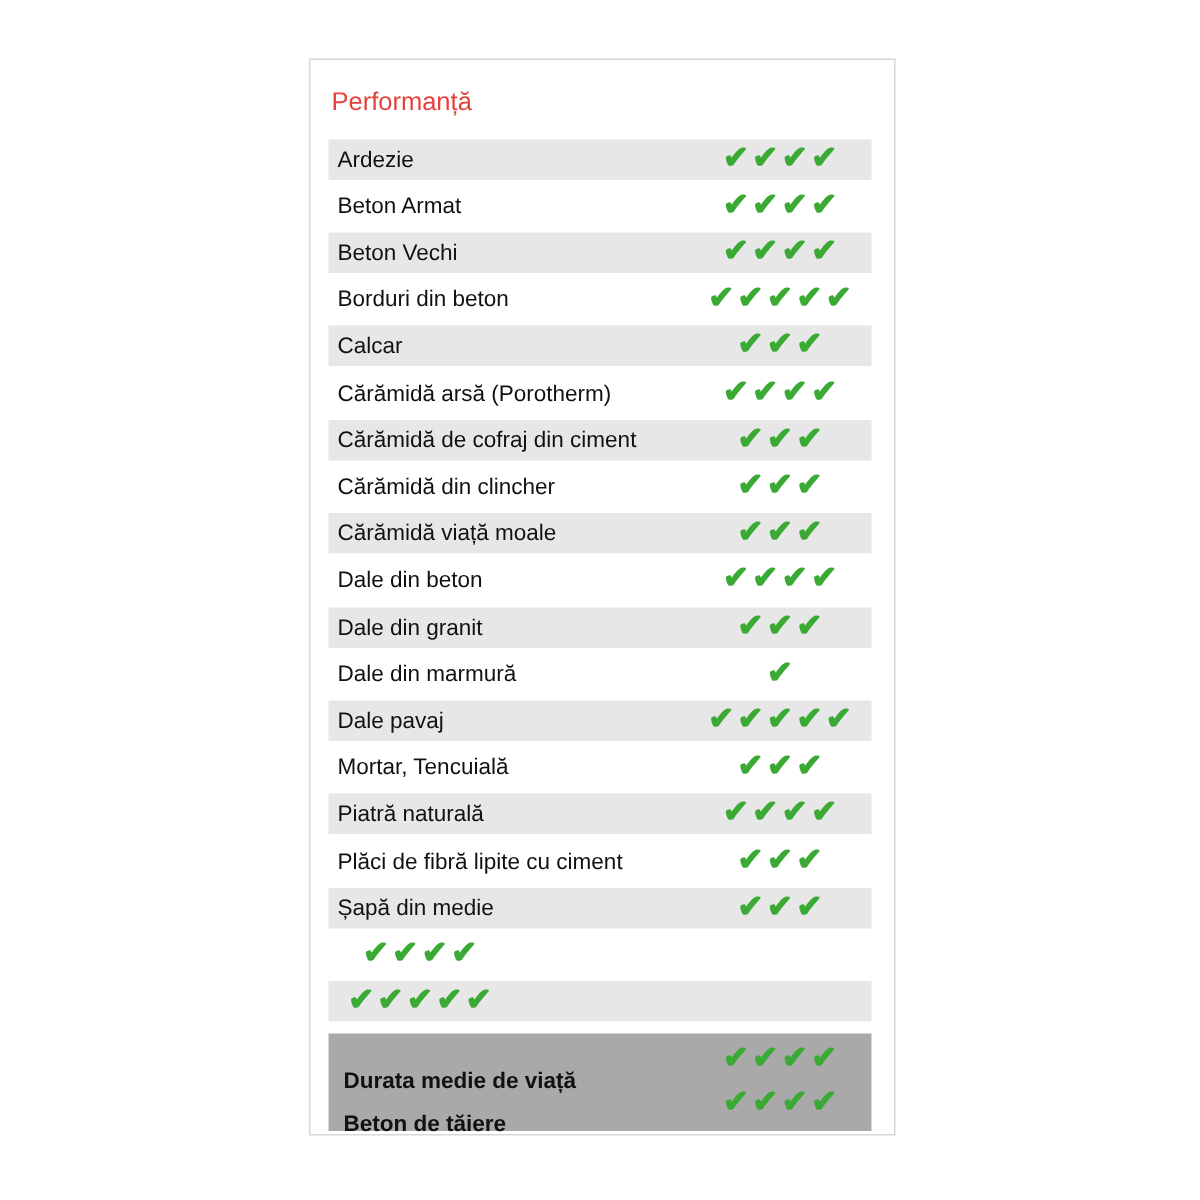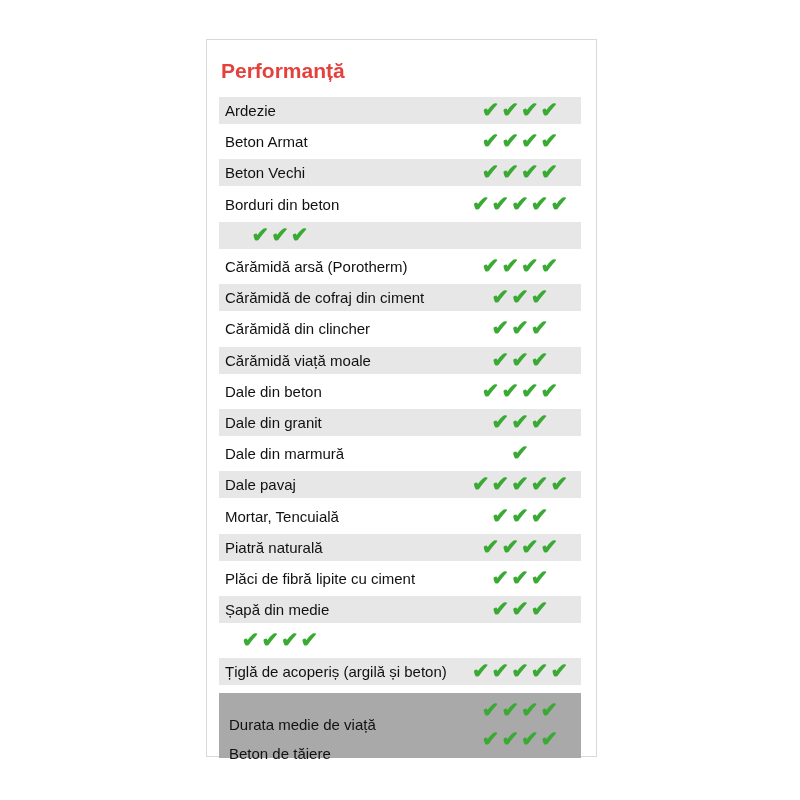--- a/index.html
+++ b/index.html
@@ -14,21 +14,21 @@
   body{
     width:800px;height:800px;position:relative;background:#ffffff;
     font-family:"Liberation Sans", sans-serif;color:var(--text);
   }
   .panel{
     position:absolute;left:206px;top:39px;width:391px;height:718px;
     box-sizing:border-box;border:1px solid var(--border);background:#fff;
     padding:9px 15px 0 12px;
   }
   .panel-title{
-    color:var(--red);font-size:21px;font-weight:bold;
+    color:var(--red);font-size:17px;font-weight:normal;
     margin:10px 0 15px 2px;line-height:1.1;
   }
   .row{
     height:27px;margin-bottom:4.2px;display:flex;align-items:center;
   }
   .rows .row:nth-child(odd){background:var(--band);}
   .label{
     flex:1;padding-left:6px;font-size:15px;color:var(--text);
     white-space:nowrap;overflow:hidden;
   }
@@ -37,21 +37,21 @@
     flex:none;
   }
   .check{
     color:var(--green);font-size:21px;font-weight:bold;line-height:27px;
     margin:0 1px;transform:translateY(-1px);
   }
   .summary{
     background:var(--summary-band);margin-top:8px;padding:3px 0 4px 0;
   }
   .summary .row{background:transparent;margin-bottom:0;height:29px;}
-  .summary .label{font-weight:normal;padding-left:10px;margin-top:28px;}
+  .summary .label{font-weight:bold;padding-left:10px;margin-top:28px;}
 </style>
 </head>
 <body>
 
 <div class="panel">
   <div class="panel-title">Performanță</div>
 
   <div class="rows" id="rows">
   <div class="row">
     <span class="label">Ardezie</span>
@@ -88,20 +88,21 @@
     <span class="checks">
           <span class="check">✔</span>
           <span class="check">✔</span>
           <span class="check">✔</span>
           <span class="check">✔</span>
           <span class="check">✔</span>
         </span>
   </div>
 
   <div class="row">
+    <span class="label">Calcar</span>
     <span class="checks">
           <span class="check">✔</span>
           <span class="check">✔</span>
           <span class="check">✔</span>
         </span>
   </div>
 
   <div class="row">
     <span class="label">Cărămidă arsă (Porotherm)</span>
     <span class="checks">
@@ -216,21 +217,20 @@
   <div class="row">
     <span class="checks">
           <span class="check">✔</span>
           <span class="check">✔</span>
           <span class="check">✔</span>
           <span class="check">✔</span>
         </span>
   </div>
 
   <div class="row">
-    <span class="label">Țiglă de acoperiș (argilă și beton)</span>
     <span class="checks">
           <span class="check">✔</span>
           <span class="check">✔</span>
           <span class="check">✔</span>
           <span class="check">✔</span>
           <span class="check">✔</span>
         </span>
   </div>
 </div>
 

